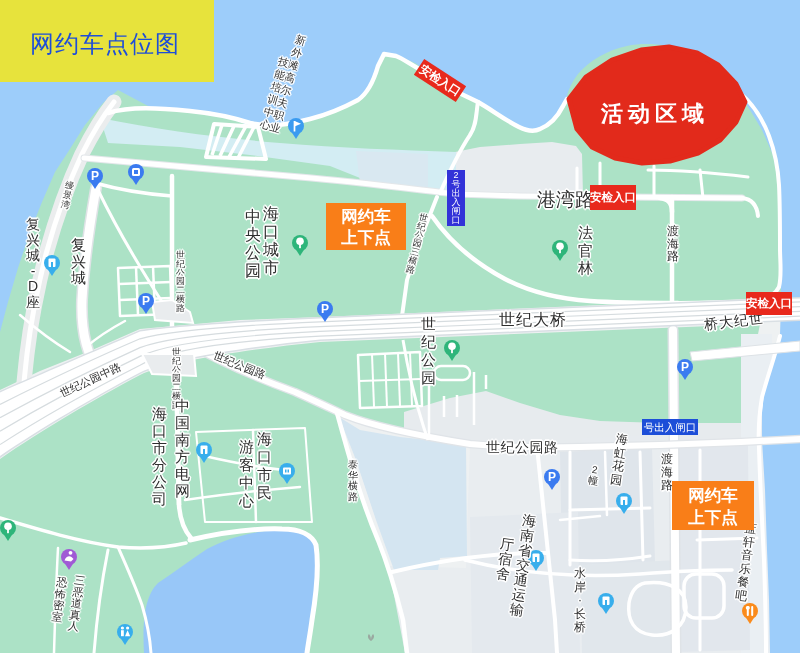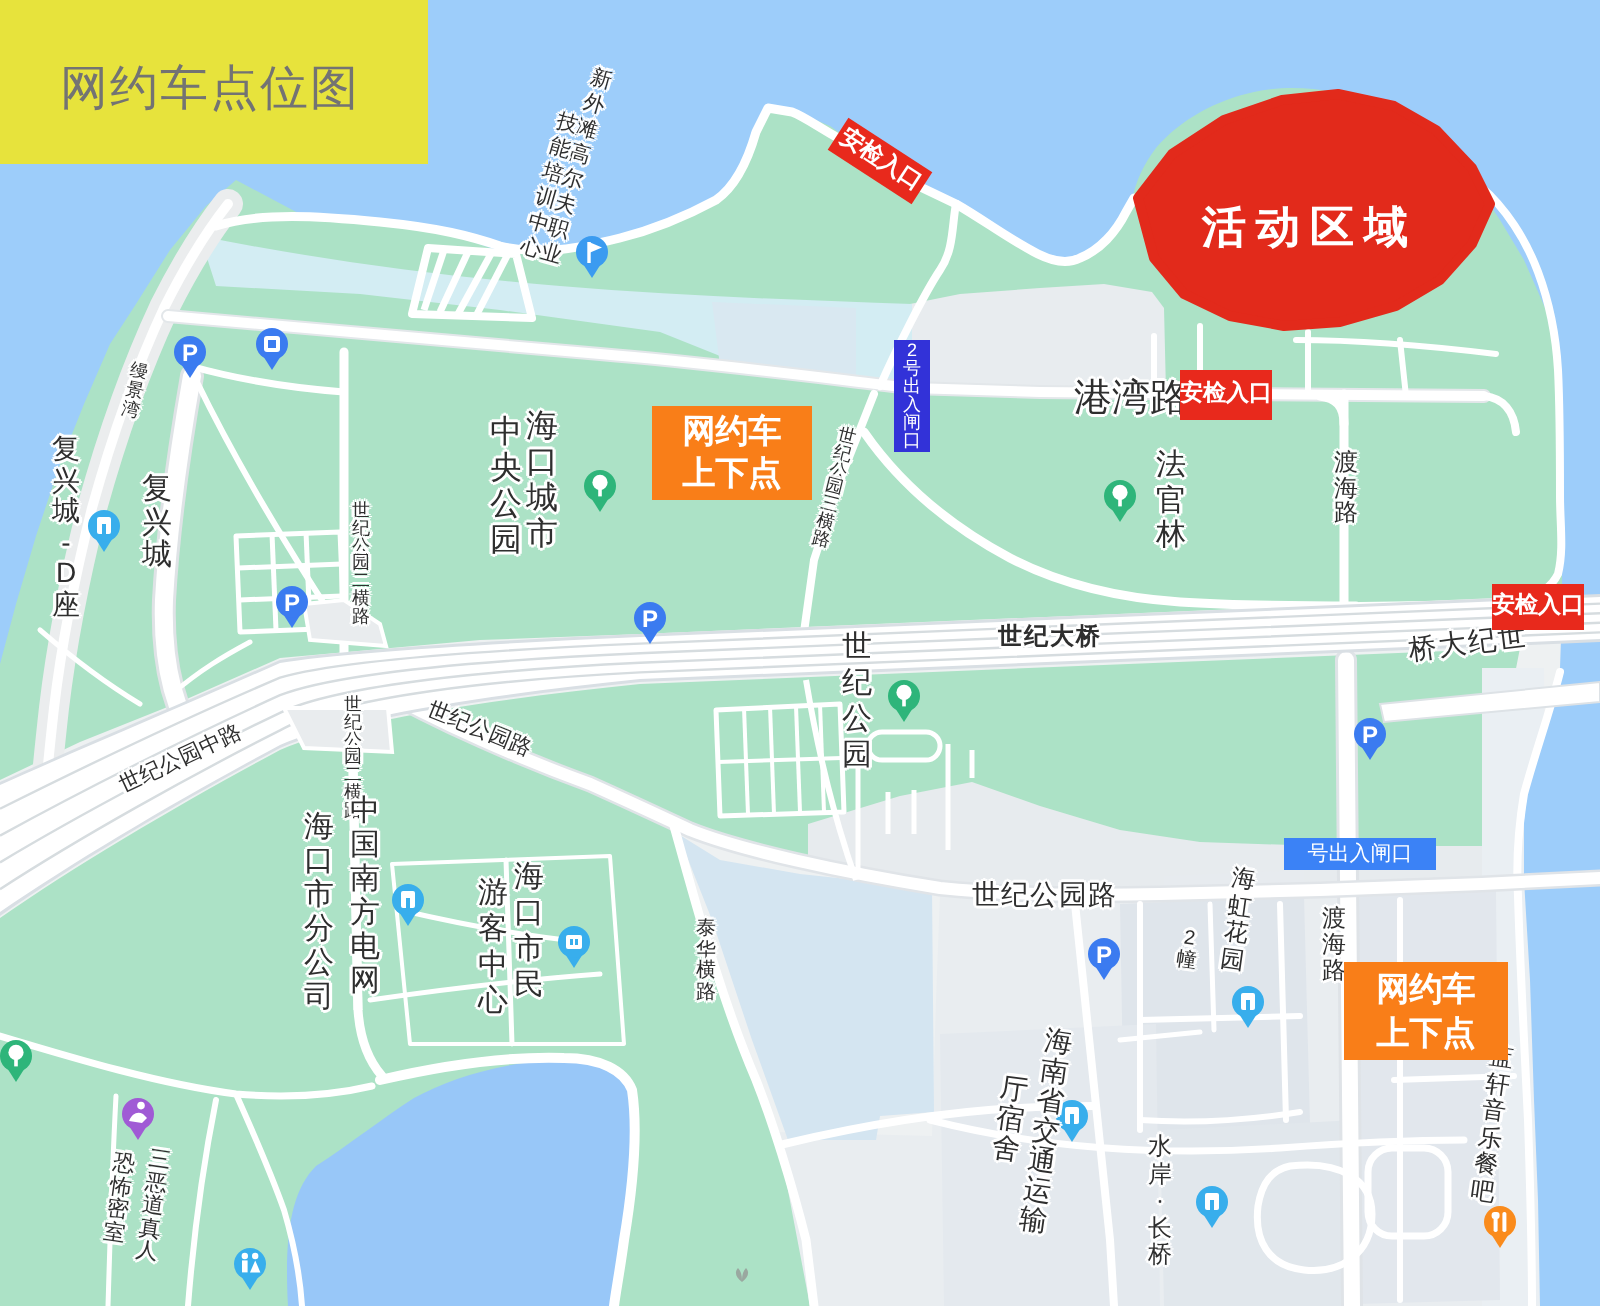--- a/index.html
+++ b/index.html
@@ -288,21 +288,21 @@
 <div class="lbl vv" style="left:245px;top:208px;font-size:16px;font-weight:500;line-height:18px">中<br>央<br>公<br>园</div>
 <div class="lbl vv" style="left:26px;top:217px;font-size:14px;font-weight:500;line-height:15.5px">复<br>兴<br>城<br>-<br>D<br>座</div>
 <div class="lbl vv" style="left:71px;top:237px;font-size:15px;font-weight:500;line-height:16.5px">复<br>兴<br>城</div>
 <div class="lbl vv" style="left:63px;top:180px;font-size:9px;line-height:10px;transform:rotate(12deg)">缦<br>景<br>湾</div>
 <div class="lbl vv" style="left:176px;top:251px;font-size:9px;line-height:8.8px">世<br>纪<br>公<br>园<br>二<br>横<br>路</div>
 <div class="lbl vv" style="left:172px;top:348px;font-size:9px;line-height:8.8px">世<br>纪<br>公<br>园<br>二<br>横<br>路</div>
 <div class="lbl vv" style="left:420px;top:214px;font-size:9px;line-height:8.8px;transform:rotate(14deg);transform-origin:top center">世<br>纪<br>公<br>园<br>三<br>横<br>路</div>
 <div class="lbl" style="left:537px;top:190px;font-size:19px;font-weight:500">港湾路</div>
 <div class="lbl vv" style="left:578px;top:224px;font-size:15px;font-weight:500;line-height:17.5px">法<br>官<br>林</div>
 <div class="lbl vv" style="left:667px;top:225px;font-size:12px;font-weight:500;line-height:12.5px">渡<br>海<br>路</div>
-<div class="lbl" style="left:499px;top:312px;font-size:12px;font-weight:700;letter-spacing:1px">世纪大桥</div>
+<div class="lbl" style="left:499px;top:312px;font-size:16px;font-weight:400;letter-spacing:1px">世纪大桥</div>
 <div class="lbl" style="left:704px;top:314px;font-size:14px;font-weight:500;letter-spacing:1px;transform:rotate(-7deg)">桥大纪世</div>
 <div class="lbl vv" style="left:421px;top:315px;font-size:15px;font-weight:500;line-height:18px">世<br>纪<br>公<br>园</div>
 <div class="lbl" style="left:63px;top:388px;font-size:11px;font-weight:500;transform:rotate(-25deg);transform-origin:left bottom">世纪公园中路</div>
 <div class="lbl" style="left:216px;top:350px;font-size:11px;font-weight:500;transform:rotate(22deg);transform-origin:left top">世纪公园路</div>
 <div class="lbl vv" style="left:175px;top:397px;font-size:15px;font-weight:500;line-height:17px">中<br>国<br>南<br>方<br>电<br>网</div>
 <div class="lbl vv" style="left:152px;top:405px;font-size:15px;font-weight:500;line-height:17px">海<br>口<br>市<br>分<br>公<br>司</div>
 <div class="lbl vv" style="left:257px;top:430px;font-size:15px;font-weight:500;line-height:18px">海<br>口<br>市<br>民</div>
 <div class="lbl vv" style="left:239px;top:438px;font-size:15px;font-weight:500;line-height:18px">游<br>客<br>中<br>心</div>
 <div class="lbl" style="left:486px;top:440px;font-size:14px;font-weight:500;letter-spacing:0.5px">世纪公园路</div>
 <div class="lbl vv" style="left:613px;top:433px;font-size:12px;line-height:13.5px;transform:rotate(8deg)">海<br>虹<br>花<br>园</div>
@@ -316,17 +316,17 @@
 <div class="lbl vv" style="left:71px;top:575px;font-size:11px;line-height:11.5px;transform:rotate(8deg)">三<br>恶<br>道<br>真<br>人</div>
 <div class="lbl vv" style="left:54px;top:577px;font-size:11px;line-height:11.5px;transform:rotate(8deg)">恐<br>怖<br>密<br>室</div>
 
 <div class="ann" style="left:601px;top:99px;font-size:22px;letter-spacing:5px;white-space:nowrap">活动区域</div>
 <div class="ann" style="left:415px;top:71px;width:50px;height:19px;line-height:19px;background:#e8291c;font-size:11.5px;white-space:nowrap;transform:rotate(33deg);transform-origin:center">安检入口</div>
 <div class="ann" style="left:590px;top:185px;width:46px;height:25px;line-height:25px;background:#e8291c;font-size:11.5px;white-space:nowrap">安检入口</div>
 <div class="ann" style="left:746px;top:292px;width:46px;height:23px;line-height:23px;background:#e8291c;font-size:11.5px;white-space:nowrap">安检入口</div>
 <div class="ann" style="left:326px;top:203px;width:80px;height:47px;background:#f97e18;font-size:16.5px;line-height:21px;padding-top:3px;box-sizing:border-box;white-space:nowrap">网约车<br>上下点</div>
 <div class="ann" style="left:672px;top:481px;width:82px;height:49px;background:#f97e18;font-size:16.5px;line-height:22px;padding-top:3px;box-sizing:border-box;white-space:nowrap">网约车<br>上下点</div>
 <div class="ann" style="left:447px;top:170px;width:18px;height:56px;background:#3232d8;font-size:9px;font-weight:normal;line-height:9.1px;padding-top:1px;box-sizing:border-box">2<br>号<br>出<br>入<br>闸<br>口</div>
-<div class="ann" style="left:642px;top:419px;width:76px;height:16px;line-height:16px;background:#3b82f6;font-size:10.5px;font-weight:normal;white-space:nowrap">号出入闸口</div>
+<div class="ann" style="left:642px;top:419px;width:56px;height:16px;line-height:16px;background:#1d4ed8;font-size:10.5px;font-weight:normal;white-space:nowrap">号出入闸口</div>
 <div style="position:absolute;left:0;top:0;width:214px;height:82px;background:#e7e33c"></div>
-<div style="position:absolute;left:30px;top:28px;font-size:24px;color:#737373;letter-spacing:1px;font-weight:300;font-family:'Liberation Sans',sans-serif">网约车点位图</div>
+<div style="position:absolute;left:30px;top:28px;font-size:24px;color:#1d4ed8;letter-spacing:1px;font-weight:300;font-family:'Liberation Sans',sans-serif">网约车点位图</div>
 
 </div>
 
 </body></html>

